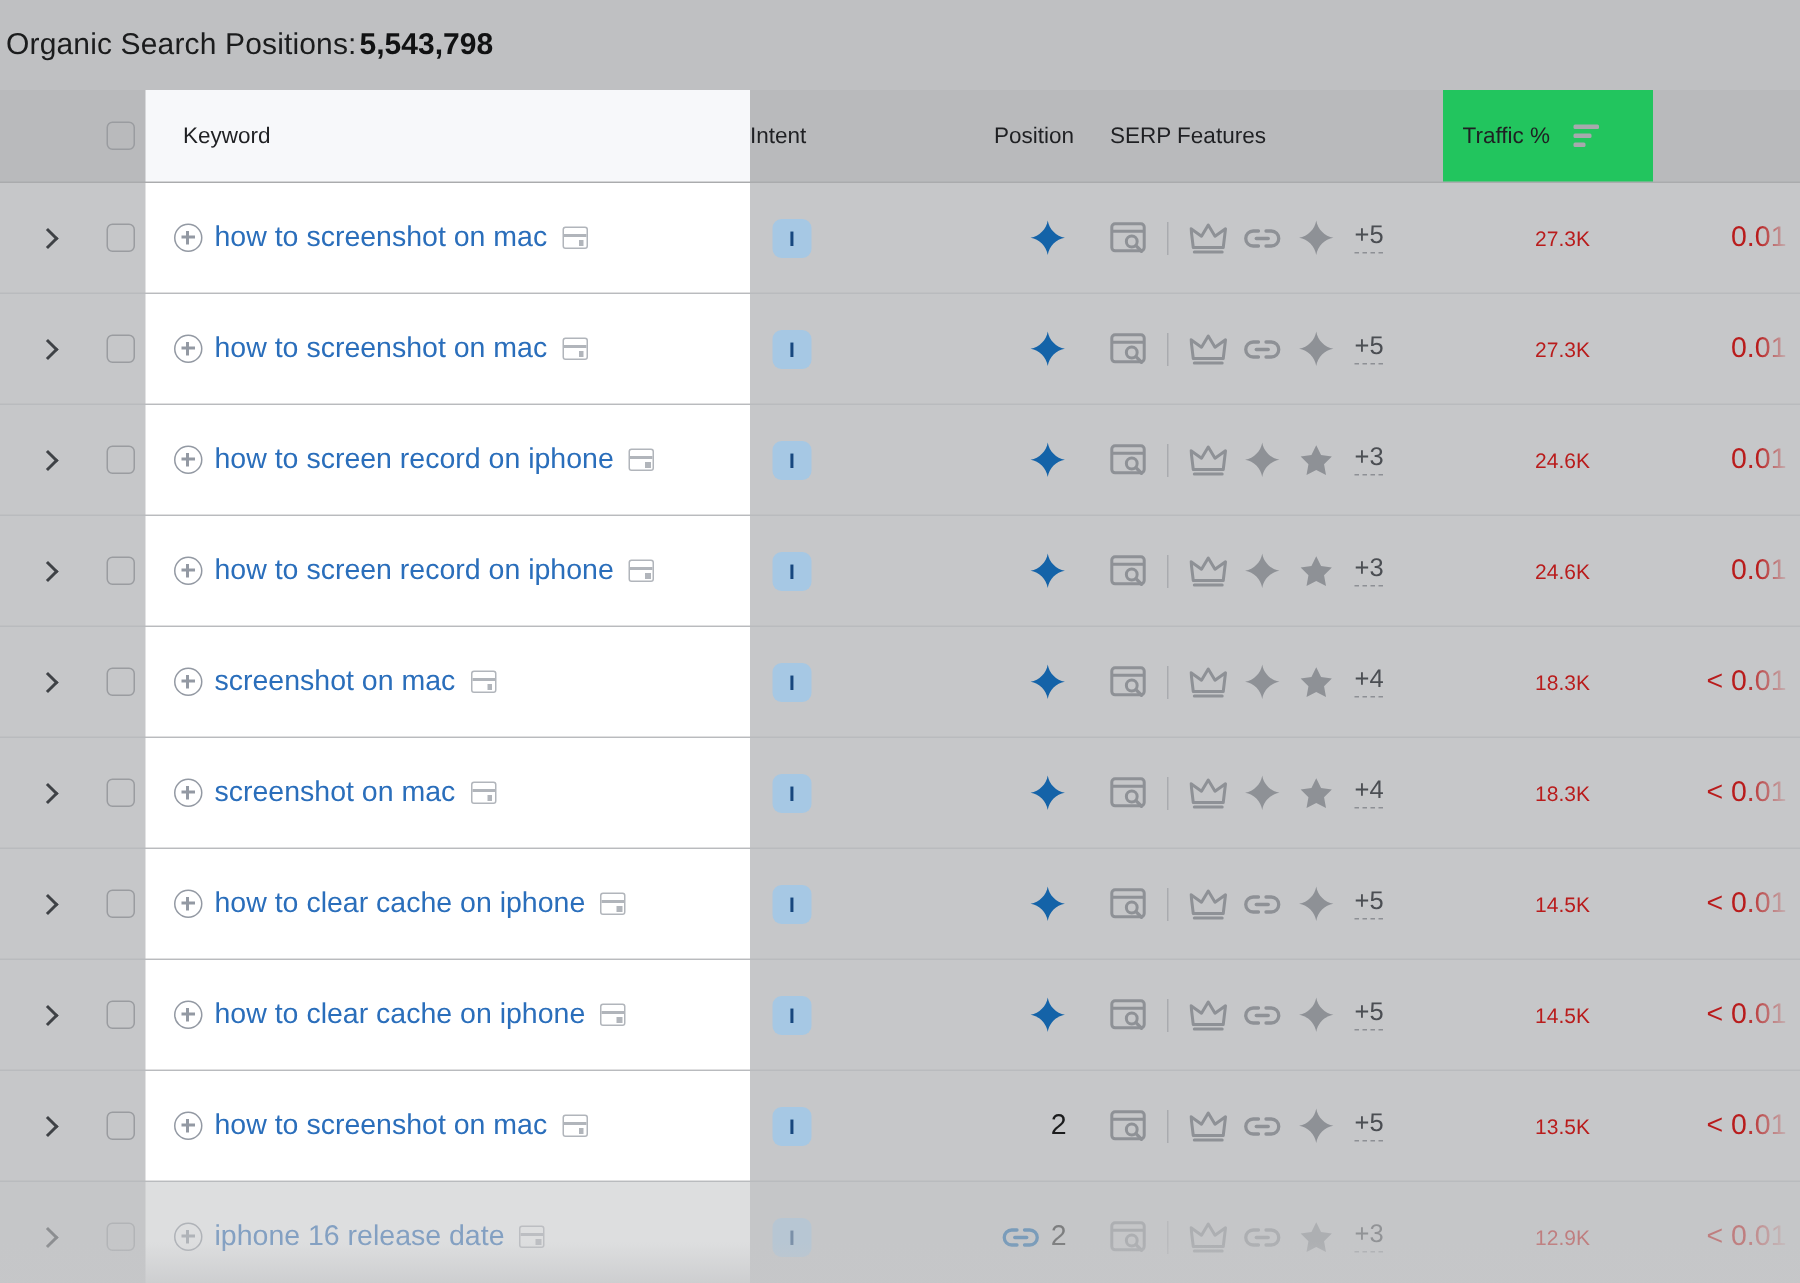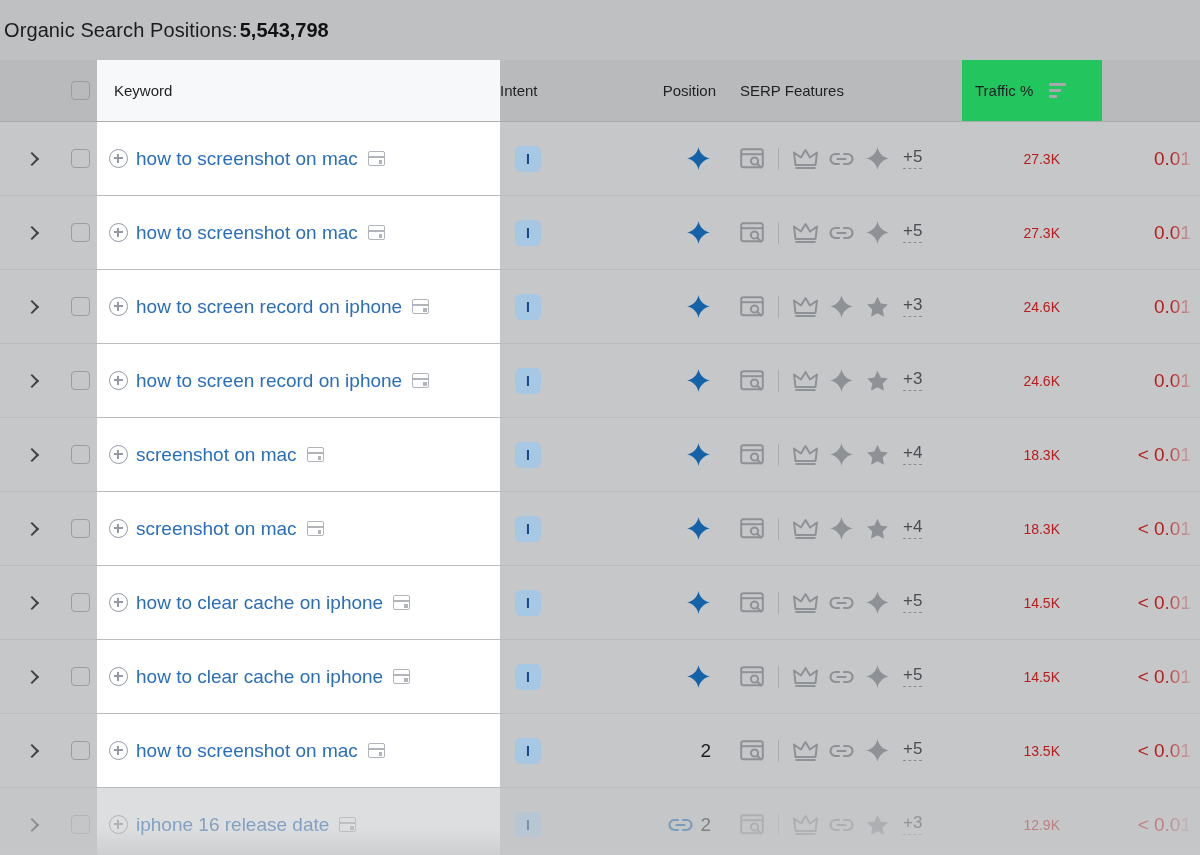--- a/index.html
+++ b/index.html
@@ -62,21 +62,21 @@
     border-bottom: 1px solid #aaabad;
   }
   #header-row > div {
     display: flex;
     align-items: center;
     font-size: 15px;
     color: #1f2023;
   }
   #header-row .c-keyword {
     background: #f7f8fa;
-    padding-left: 17px;
+    padding-left: 25px;
   }
   #header-row .c-check { justify-content: center; }
   #header-row .c-intent   { padding-left: 0; }
   #header-row .c-position { justify-content: flex-end; padding-right: 5px; }
   #header-row .c-serp     { padding-left: 19px; }
   #header-row .c-traffic  { justify-content: flex-end; padding-right: 0px; }
   #header-row .c-trafficp {
     background: #22c55e;
     justify-content: flex-start;
     padding-left: 13px;
@@ -88,21 +88,21 @@
     height: 74px;
     background: #c6c7c9;
     border-bottom: 1px solid #b9bbbe;
   }
   .data-row > div {
     display: flex;
     align-items: center;
   }
   .data-row .c-keyword {
     background: #ffffff;
-    padding-left: 12px;
+    padding-left: 19px;
     gap: 8px;
   }
   .data-row .c-exp   { justify-content: center; }
   .data-row .c-check { justify-content: center; }
   .data-row .c-intent   { padding-left: 15px; }
   .data-row .c-position { justify-content: flex-end; padding-right: 10px; gap: 7px; }
   .data-row .c-serp     { padding-left: 19px; gap: 0px; }
   .data-row .c-traffic  { justify-content: flex-end; }
   .data-row .c-trafficp { justify-content: flex-end; padding-right: 9px; }
 

